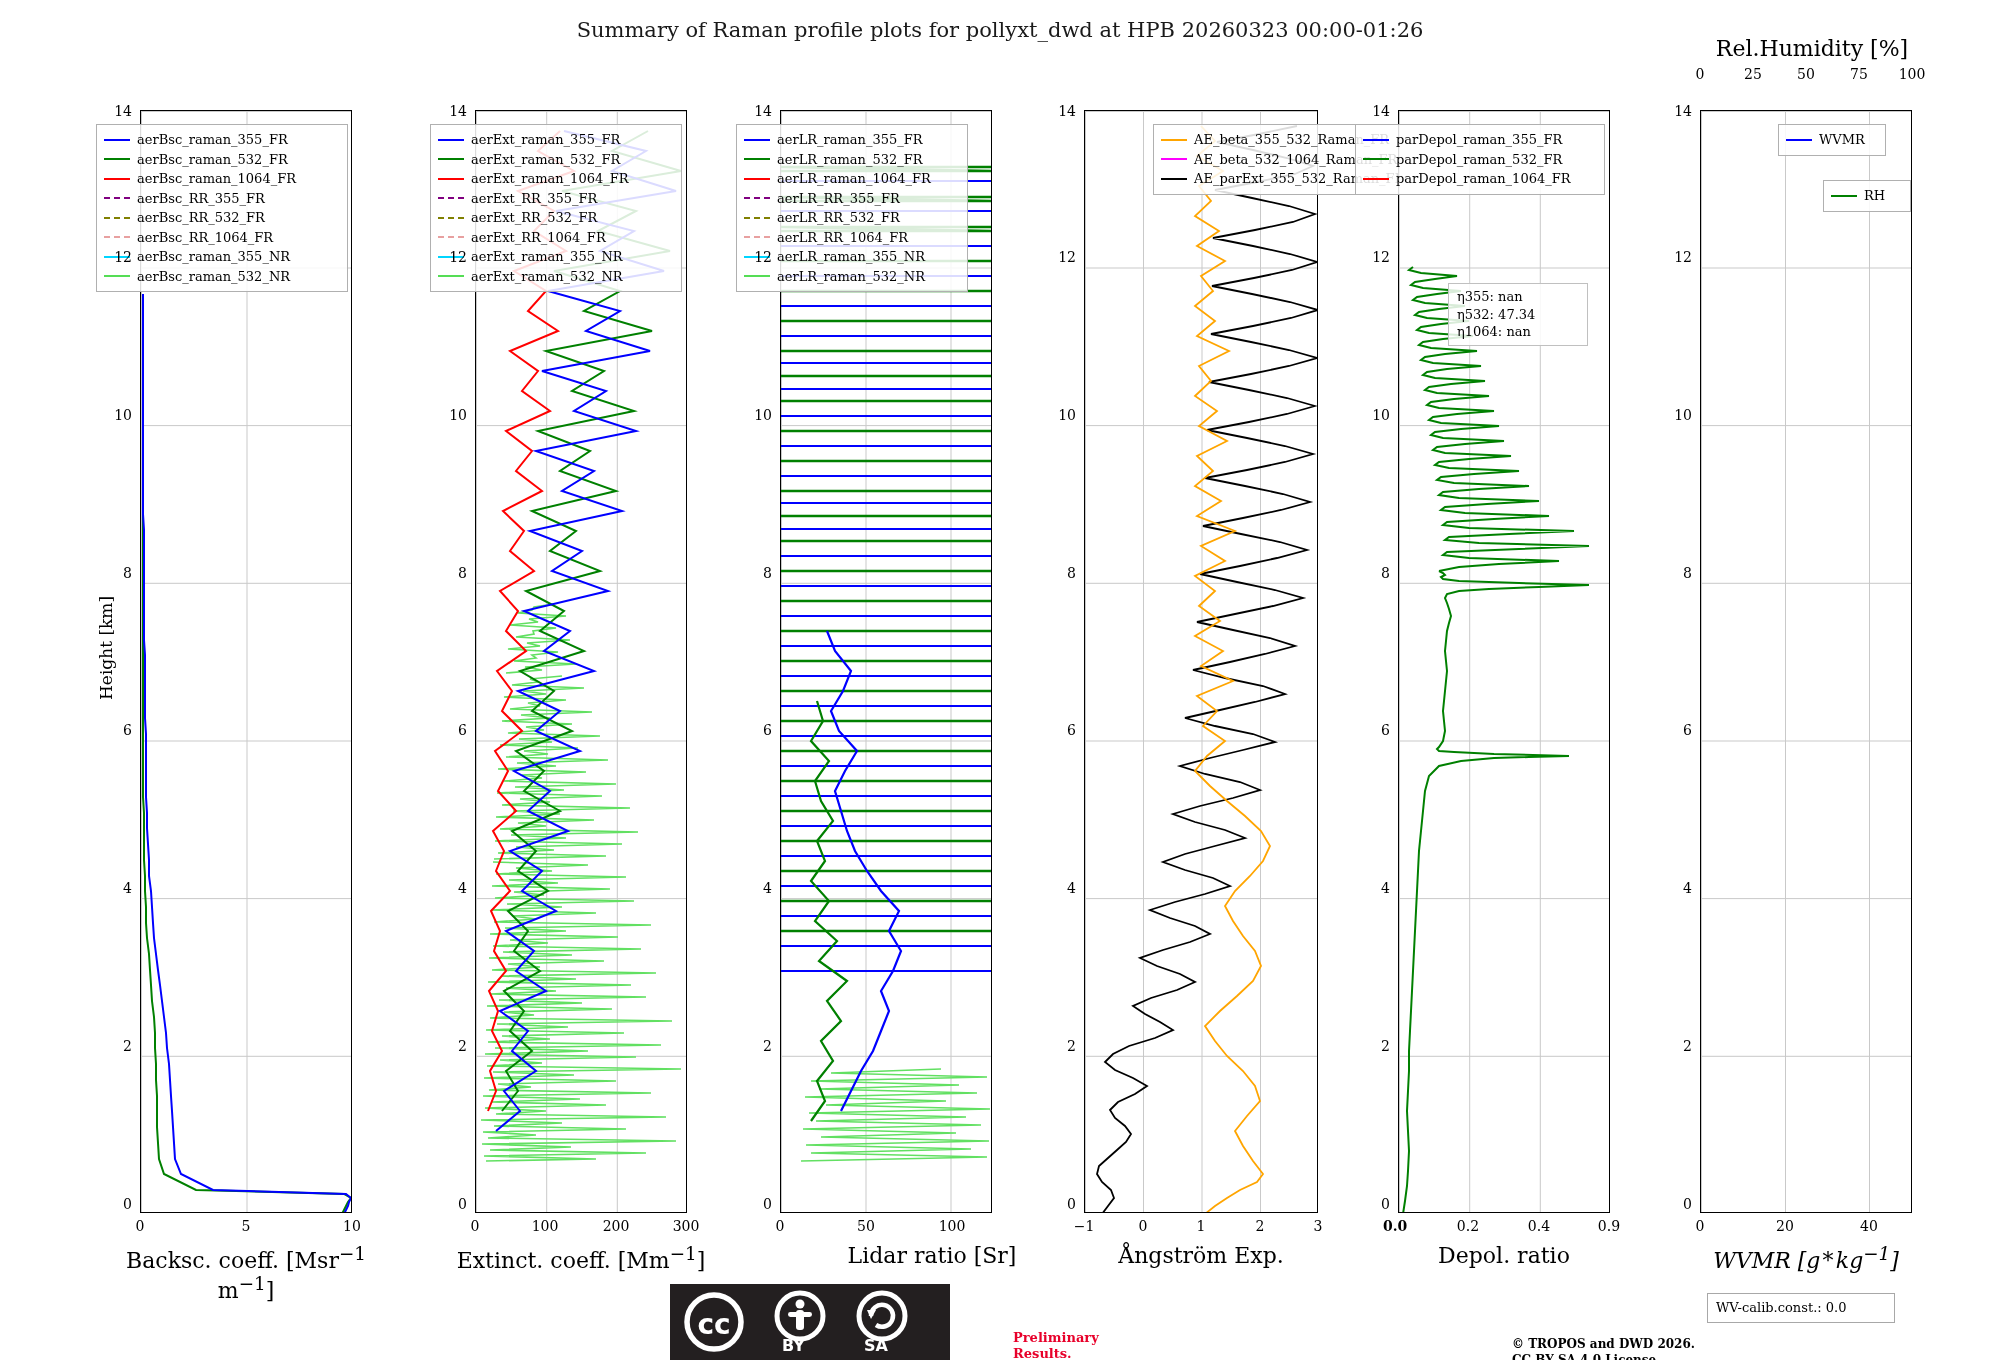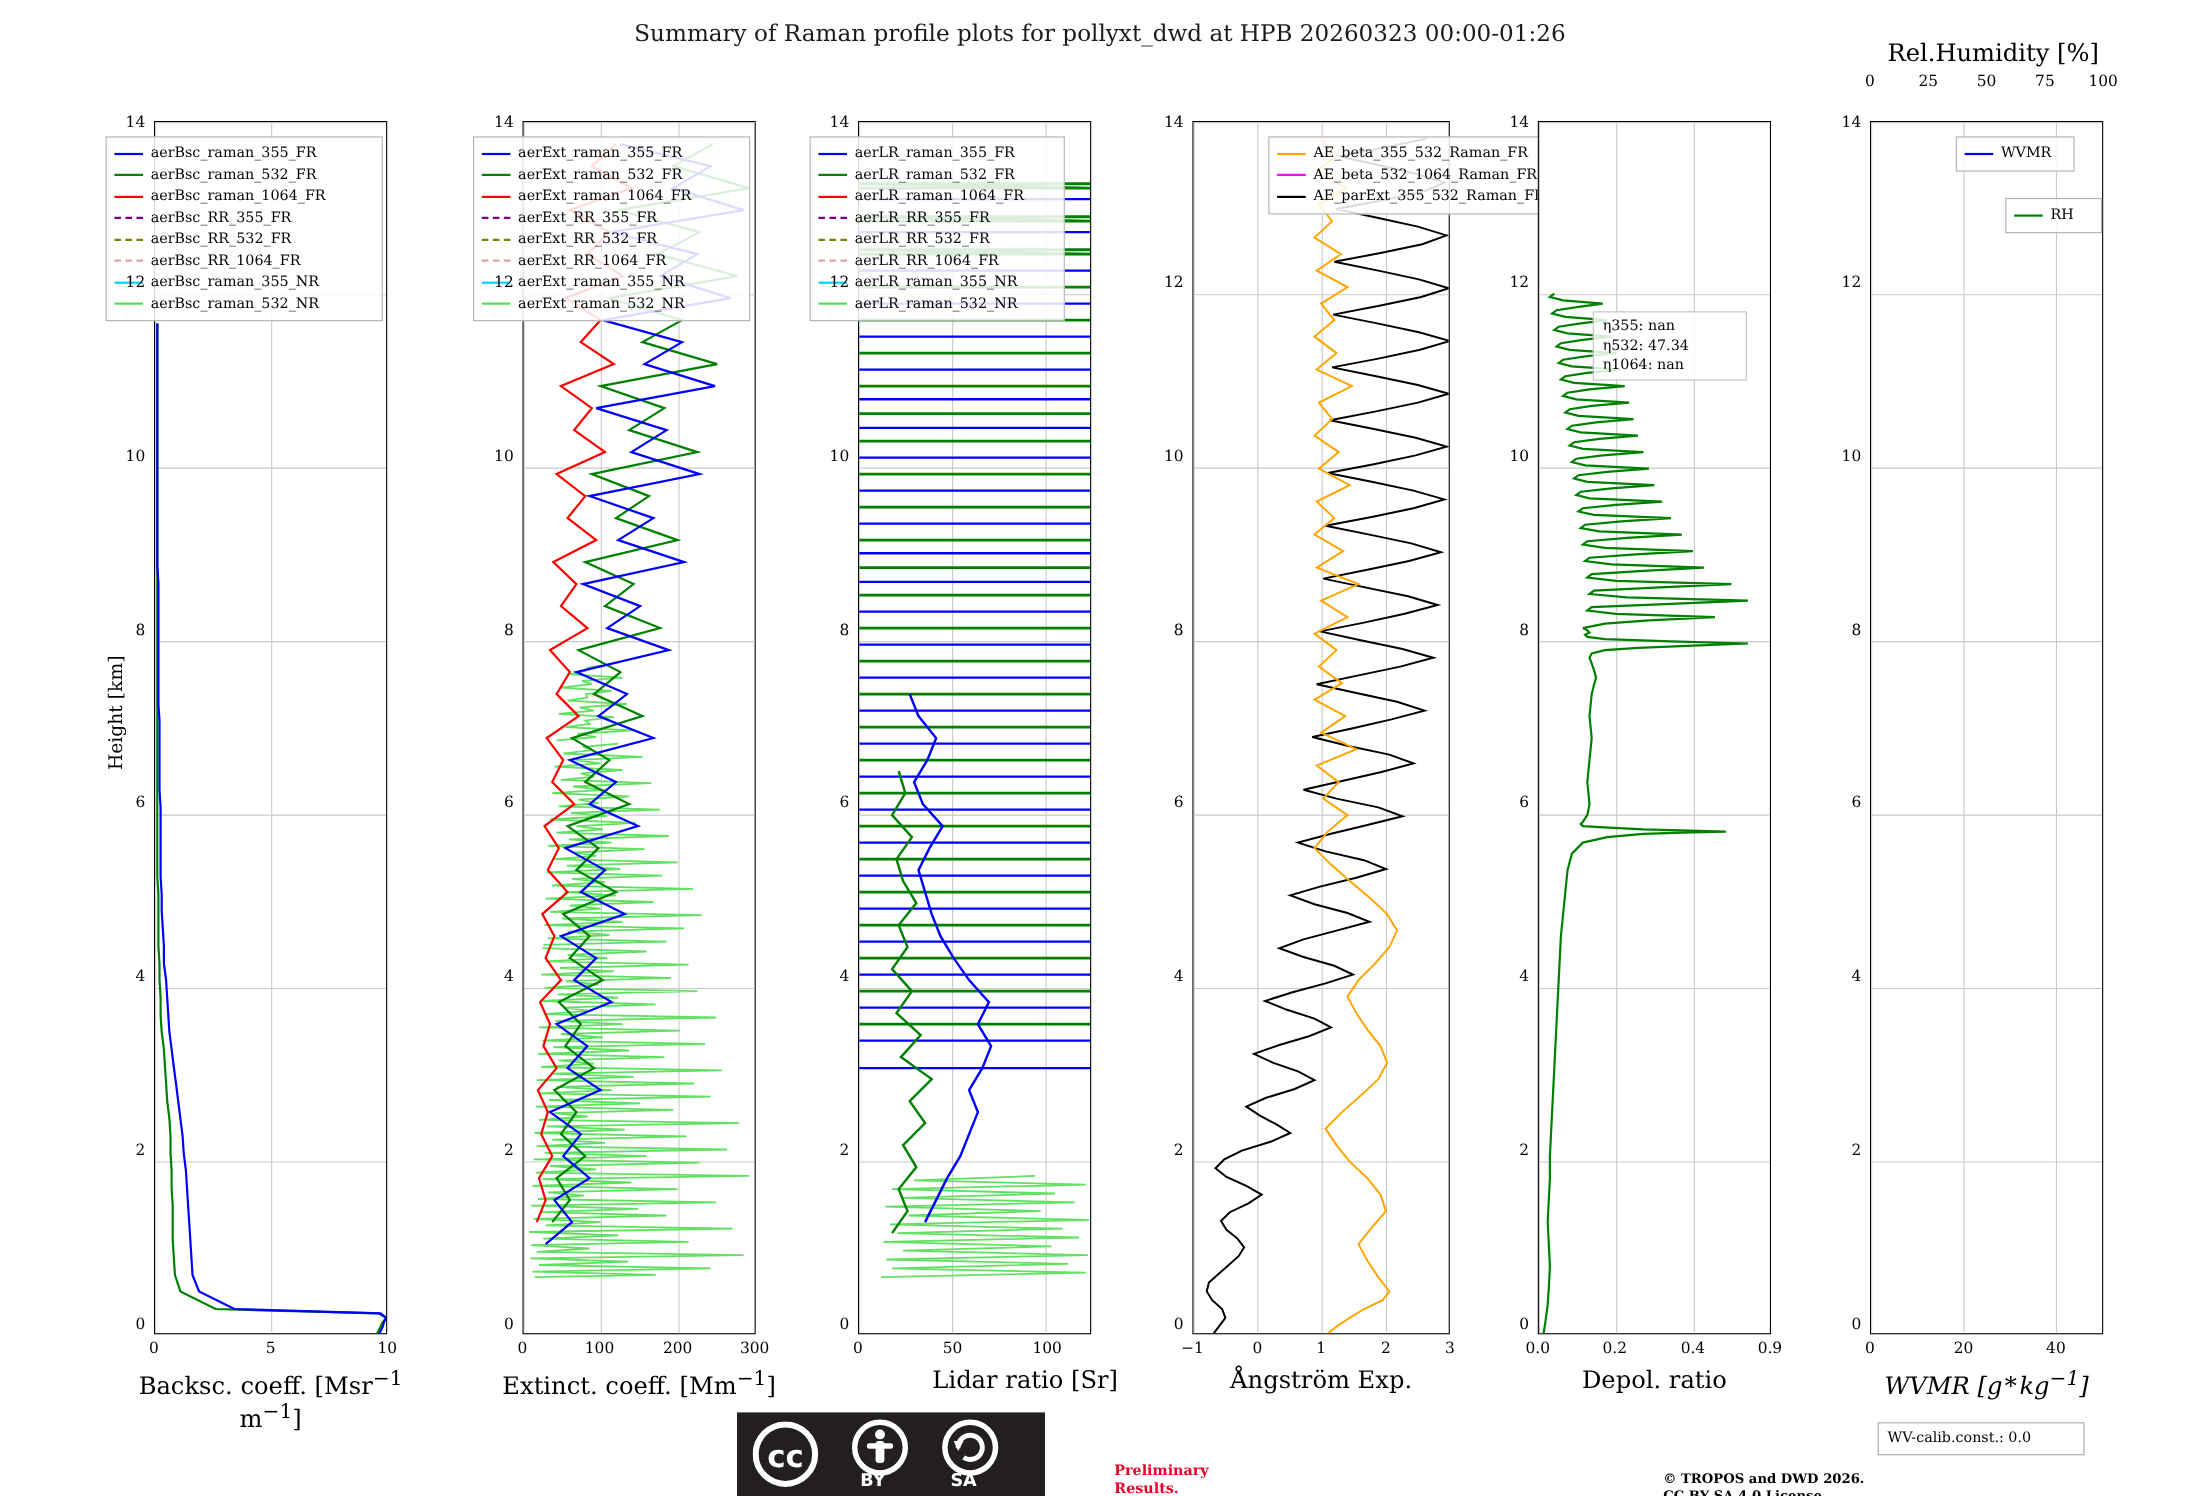--- a/index.html
+++ b/index.html
@@ -388,34 +388,48 @@
           <line x1="0" y1="0.5" x2="212" y2="0.5"></line>
       </g>
       <g stroke="#008000" stroke-width="2" fill="none">
 
         <polyline points="4,1103 6,1090 8,1075 9,1060 10,1040 9,1020 8,1000 9,980 10,960 10,940 11,920 12,900 13,880 14,860 15,840 16,820 17,800 18,780 19,760 20,740 22,720 24,700 26,680 30,665 40,655 62,650 95,647 130,646 170,645 95,643 55,641 40,640 38,638 40,636 44,630 46,620 45,610 44,600 45,590 46,580 47,570 48,560 47,550 46,540 47,530 48,520 50,512 52,505 50,498 48,492 46,487 48,483 60,480 90,478 140,476 190,474 120,472 60,470 44,468 42,466 46,464 44,462 40,460"></polyline>
 
         <polyline points="40,460 60,456 100,453 160,450 70,447 44,444 48,441 120,438 190,435 80,432 46,429 50,426 110,423 175,420 70,417 44,414 48,411 95,408 150,405 66,402 42,399 46,396 88,393 140,390 60,387 40,384 44,381 80,378 130,375 55,372 38,369 42,366 75,363 120,360 50,357 36,354 40,351 70,348 112,345 46,342 34,339 38,336 66,333 105,330 44,327 32,324 36,321 62,318 100,315 42,312 30,309 34,306 58,303 95,300 40,297 28,294 32,291 55,288 90,285 38,282 26,279 30,276 52,273 86,270 36,267 24,264 28,261 48,258 82,255 34,252 22,249 26,246 46,243 78,240 32,237 20,234 24,231 44,228 74,225 30,222 18,219 22,216 42,213 70,210 28,207 16,204 20,201 40,198 66,195 26,192 14,189 18,186 38,183 62,180 24,177 12,174 16,171 36,168 58,165 22,162 10,159 14,156"></polyline>
       </g>
     </svg>
   </div>
+  <div class="legend" style="left:1355px;top:124px;width:250px;">
+    <div class="row">
+        <span class="swatch" style="border-top-color:#0000ff;"></span>
+        <span>parDepol_raman_355_FR</span>
+      </div>
+    <div class="row">
+        <span class="swatch" style="border-top-color:#008000;"></span>
+        <span>parDepol_raman_532_FR</span>
+      </div>
+    <div class="row">
+        <span class="swatch" style="border-top-color:#ff0000;"></span>
+        <span>parDepol_raman_1064_FR</span>
+      </div>
+  </div>
   <div class="annbox" style="left:1448px;top:283px;width:122px;">
     <div>η355: nan</div>
     <div>η532: 47.34</div>
     <div>η1064: nan</div>
   </div>
   <div class="ytick" style="left:1354px;top:1196px;width:36px;">0</div>
   <div class="ytick" style="left:1354px;top:1038px;width:36px;">2</div>
   <div class="ytick" style="left:1354px;top:880px;width:36px;">4</div>
   <div class="ytick" style="left:1354px;top:722px;width:36px;">6</div>
   <div class="ytick" style="left:1354px;top:565px;width:36px;">8</div>
   <div class="ytick" style="left:1354px;top:407px;width:36px;">10</div>
   <div class="ytick" style="left:1354px;top:249px;width:36px;">12</div>
   <div class="ytick" style="left:1354px;top:103px;width:36px;">14</div>
-  <div class="tickl" style="left:1383px;top:1218px;width:30px;text-align:center;">0.0</div>
+  <div class="tickl" style="left:1383px;top:1218px;width:30px;text-align:left;font-weight:bold;">0.0</div>
   <div class="tickl" style="left:1453px;top:1218px;width:30px;text-align:center;">0.2</div>
   <div class="tickl" style="left:1524px;top:1218px;width:30px;text-align:center;">0.4</div>
   <div class="tickl" style="left:1594px;top:1218px;width:30px;text-align:center;">0.9</div>
   <div class="axlabel" style="left:1404px;top:1243px;width:200px;">Depol. ratio</div>
 
   <div class="panel" id="p6" style="left:1700px;top:110px;width:212px;height:1103px;">
     <svg width="212" height="1103" viewBox="0 0 212 1103">
       <g stroke="#c9c9c9" stroke-width="1">
         <line x1="0.5" y1="1103" x2="0.5" y2="0"></line>
           <line x1="84.5" y1="1103" x2="84.5" y2="0"></line>

